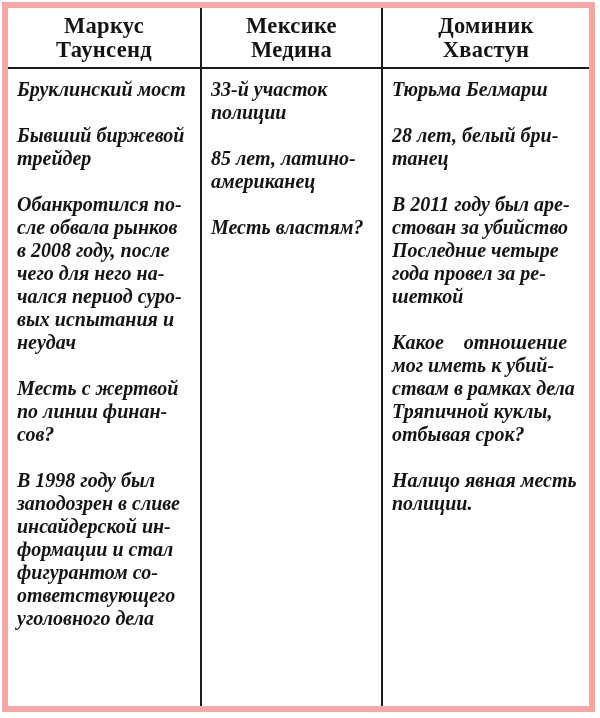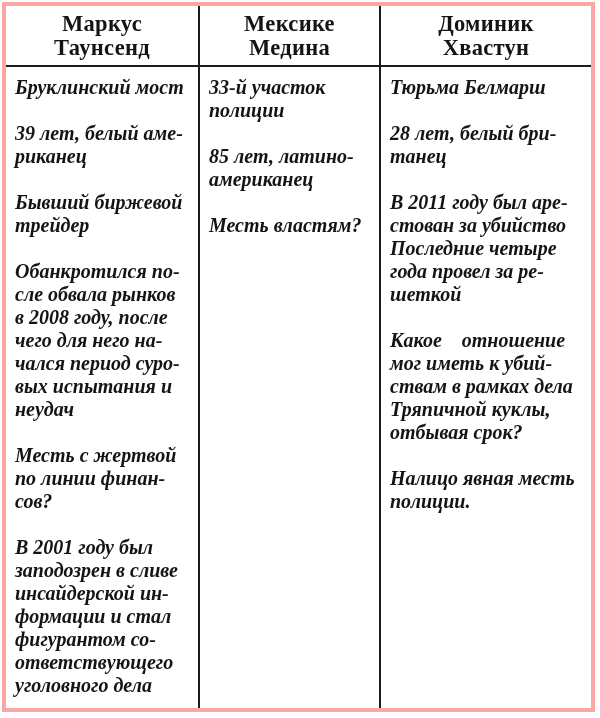--- a/index.html
+++ b/index.html
@@ -14,21 +14,21 @@
     font-family: "Liberation Serif", serif;
     color: #141414;
     overflow: hidden;
   }
   .suspect-table {
     position: absolute;
     left: 2px;
     top: 2px;
     width: 593px;
     height: 710px;
-    border: 4px solid #fca5a5;
+    border: 6px solid #fca5a5;
     display: grid;
     grid-template-columns: 194px 181px 1fr;
     grid-template-rows: 61px 1fr;
     background: #ffffff;
     box-sizing: border-box;
   }
   .hcell {
     border-bottom: 2px solid #1c1c1c;
     display: flex;
     align-items: center;
@@ -63,35 +63,33 @@
 
   <div class="hcell col-sep">Маркус
 Таунсенд</div>
   <div class="hcell col-sep">Мексике
 Медина</div>
   <div class="hcell">Доминик
 Хвастун</div>
 
   <div class="bcell col-sep">
     <p>Бруклинский мост</p>
-    <p>39 лет, белый аме-
-риканец</p>
     <p>Бывший биржевой
 трейдер</p>
     <p>Обанкротился по-
 сле обвала рынков
 в 2008 году, после
 чего для него на-
 чался период суро-
 вых испытания и
 неудач</p>
     <p>Месть с жертвой
 по линии финан-
 сов?</p>
-    <p>В 2001 году был
+    <p>В 1998 году был
 заподозрен в сливе
 инсайдерской ин-
 формации и стал
 фигурантом со-
 ответствующего
 уголовного дела</p>
   </div>
 
   <div class="bcell col-sep">
     <p>33-й участок

